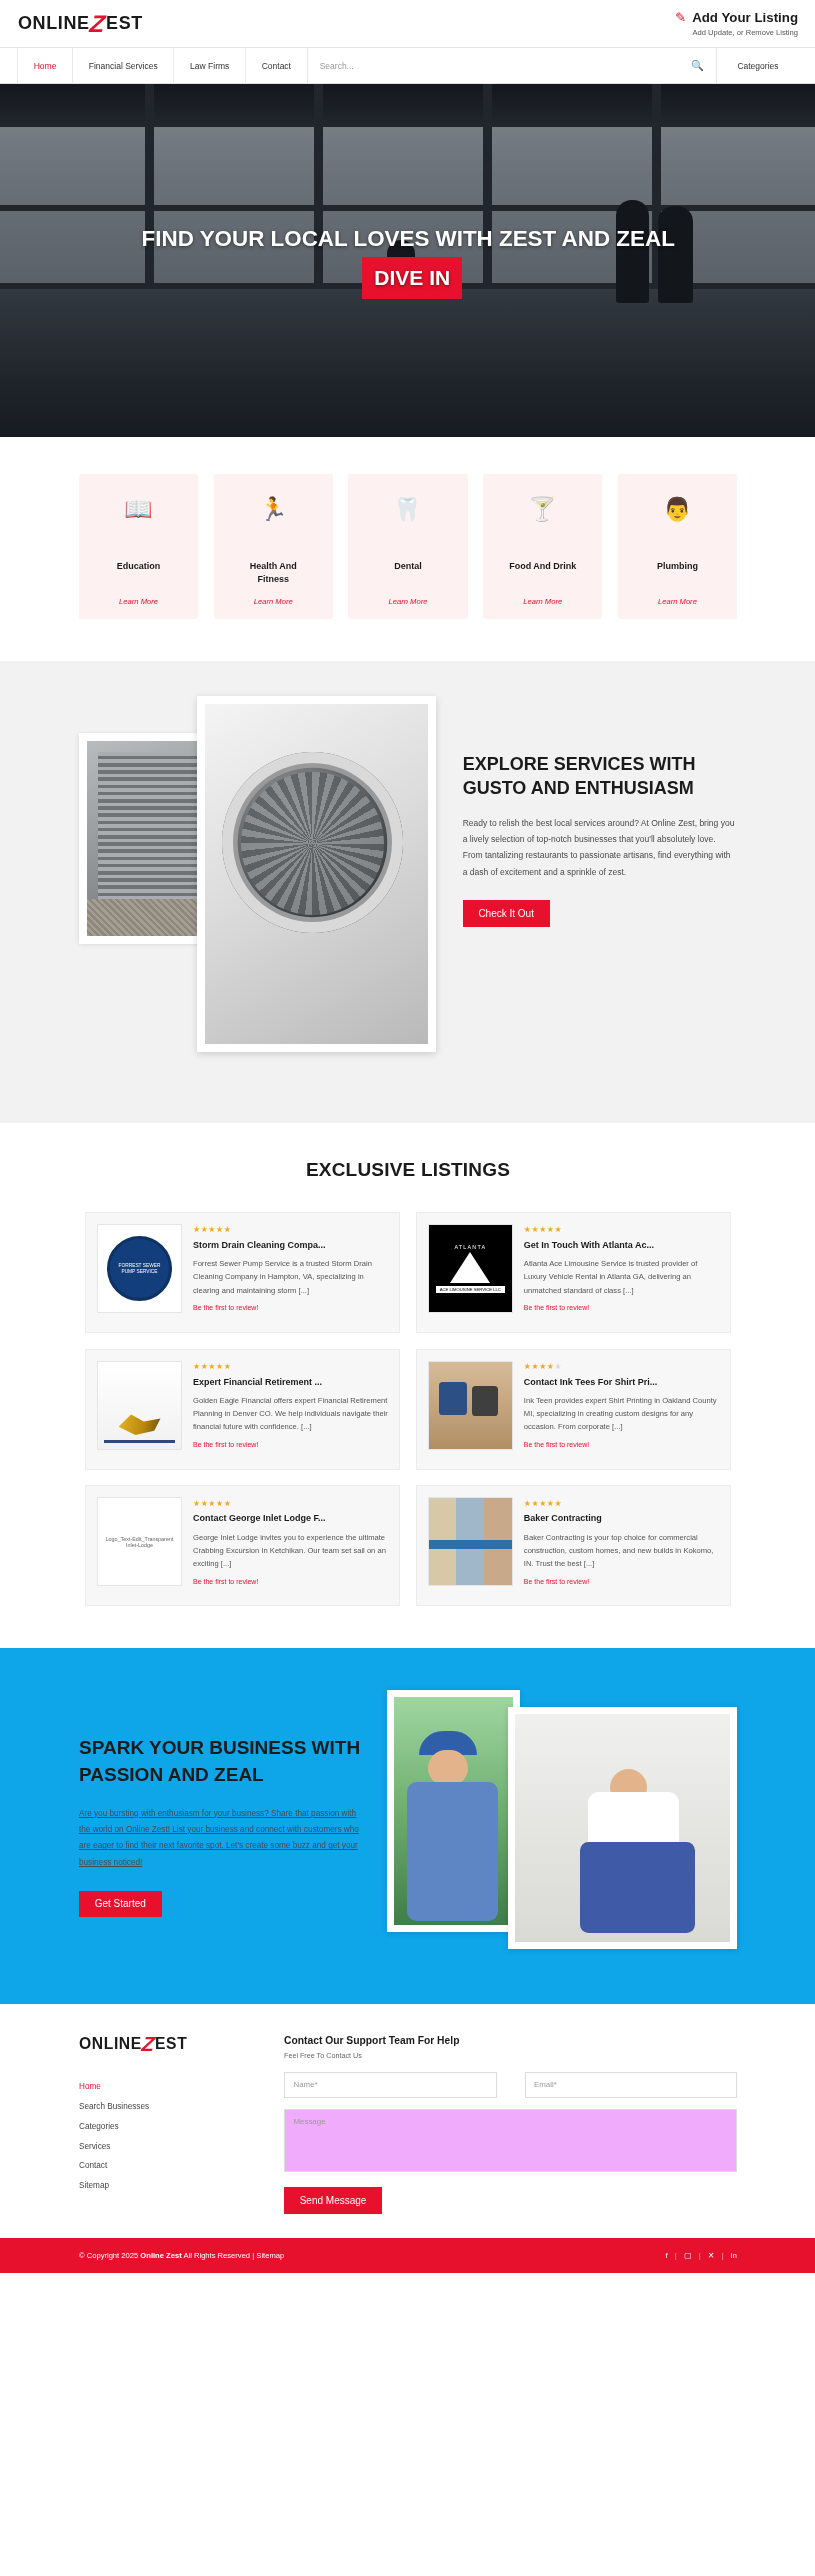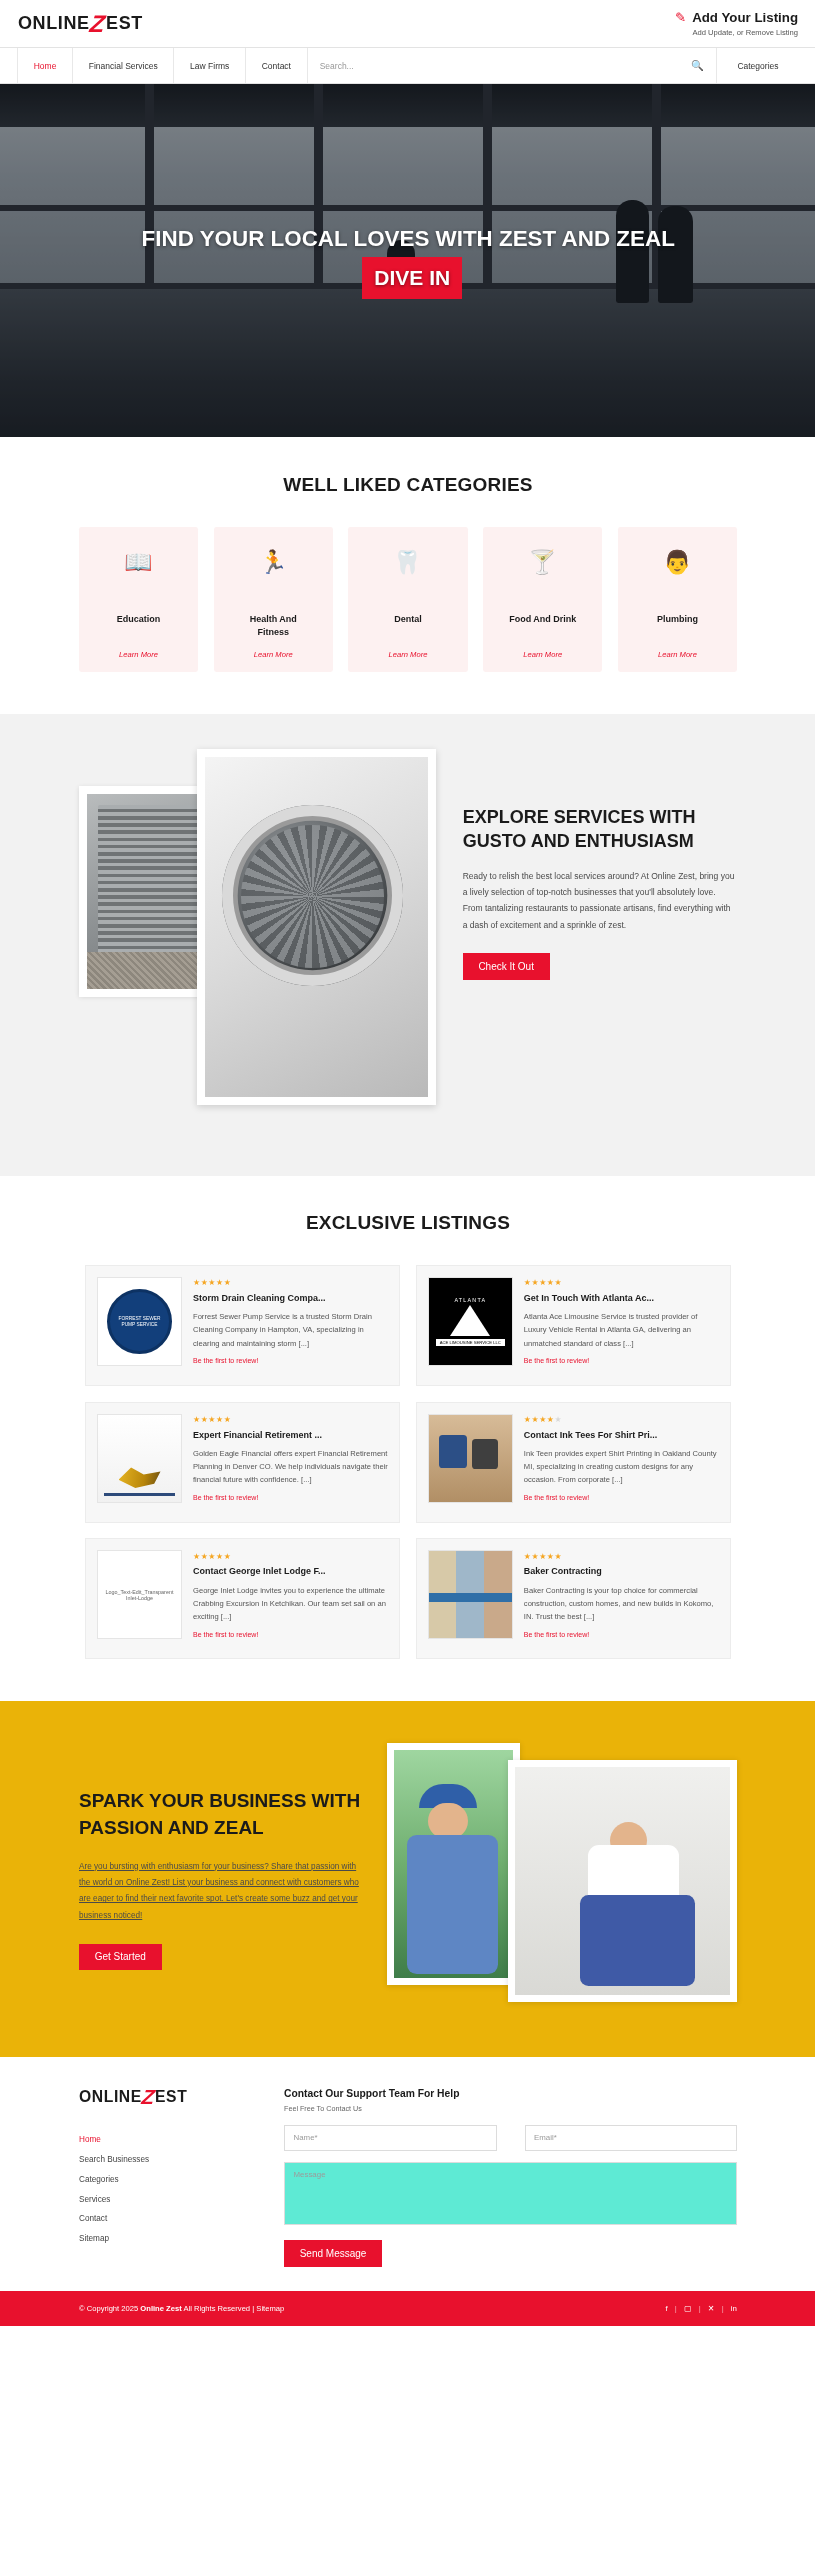--- a/index.html
+++ b/index.html
@@ -344,21 +344,21 @@
   .listing-name {
     font-size: 9px; font-weight: bold; color: #1b1b1b;
     margin-bottom: 6px; line-height: 1.35;
   }
   .listing-desc {
     font-size: 7.6px; line-height: 1.75; color: #555; margin-bottom: 7.2px;
   }
   .listing-review { font-size: 7px; color: #e8112d; cursor: pointer; }
 
   
-  .spark { background: #eab308; padding: 42px 0 48px; }
+  .spark { background: #0ea5e9; padding: 42px 0 48px; }
   .spark-inner { display: flex; padding: 0 79px; gap: 24px; align-items: center; }
   .spark-left { width: 284px; flex: none; padding-top: 6px; }
   .spark-title {
     font-size: 19px; font-weight: bold; color: #1b1b1b;
     line-height: 1.4; margin-bottom: 17px;
   }
   .spark-body { font-size: 8.2px; line-height: 2; color: #4a4a4a; margin-bottom: 19.3px; text-decoration: underline; }
   .spark-right { position: relative; flex: 1; height: 266px; }
   .img-plumber {
     position: absolute; left: 0; top: 0; width: 133px; height: 242px;
@@ -394,21 +394,21 @@
   .footer-form { flex: 1; padding-top: 2.4px; }
   .form-title { font-size: 10.3px; font-weight: bold; color: #1b1b1b; margin-bottom: 4.8px; }
   .form-sub { font-size: 7.2px; color: #666; margin-bottom: 12px; }
   .form-row { display: flex; gap: 28px; margin-bottom: 11px; }
   .form-row input {
     flex: 1; height: 26.6px; border: 0.6px solid #dcdcdc; background:#fff;
     padding: 0 8.5px; font-size: 7.9px; color:#333; outline: none;
     font-family: "Liberation Sans", sans-serif;
   }
   .form-textarea {
-    width: 100%; height: 63px; border: 0.6px solid #dcdcdc; background:#5eead4;
+    width: 100%; height: 63px; border: 0.6px solid #dcdcdc; background:#f0abfc;
     padding: 7.2px 8.5px; font-size: 7.9px; color:#333; outline: none; resize: none;
     font-family: "Liberation Sans", sans-serif; margin-bottom: 13.3px;
   }
   input::placeholder, textarea::placeholder { color: #9b9b9b; }
 
   
   .bottombar {
     background: #e8112d; color: #fff;
     height: 35px; display: flex; align-items: center;
     justify-content: space-between; padding: 0 79px; font-size: 7.6px;
@@ -478,21 +478,20 @@
     <div class="hero-overlay"></div>
     <div class="hero-content">
       <div class="hero-title">
         <span>FIND YOUR LOCAL LOVES WITH ZEST AND ZEAL</span>
         <span class="dive">DIVE IN</span>
       </div>
     </div>
   </div>
 
   <div class="section-light">
-    <div class="section-title">WELL LIKED CATEGORIES</div>
     <div class="cat-row">
 
       <div class="cat-card">
         <div class="cat-icon">📖</div>
         <div class="cat-name">Education</div>
         <div class="cat-learn">Learn More</div>
       </div>
 
       <div class="cat-card">
         <div class="cat-icon">🏃</div>

